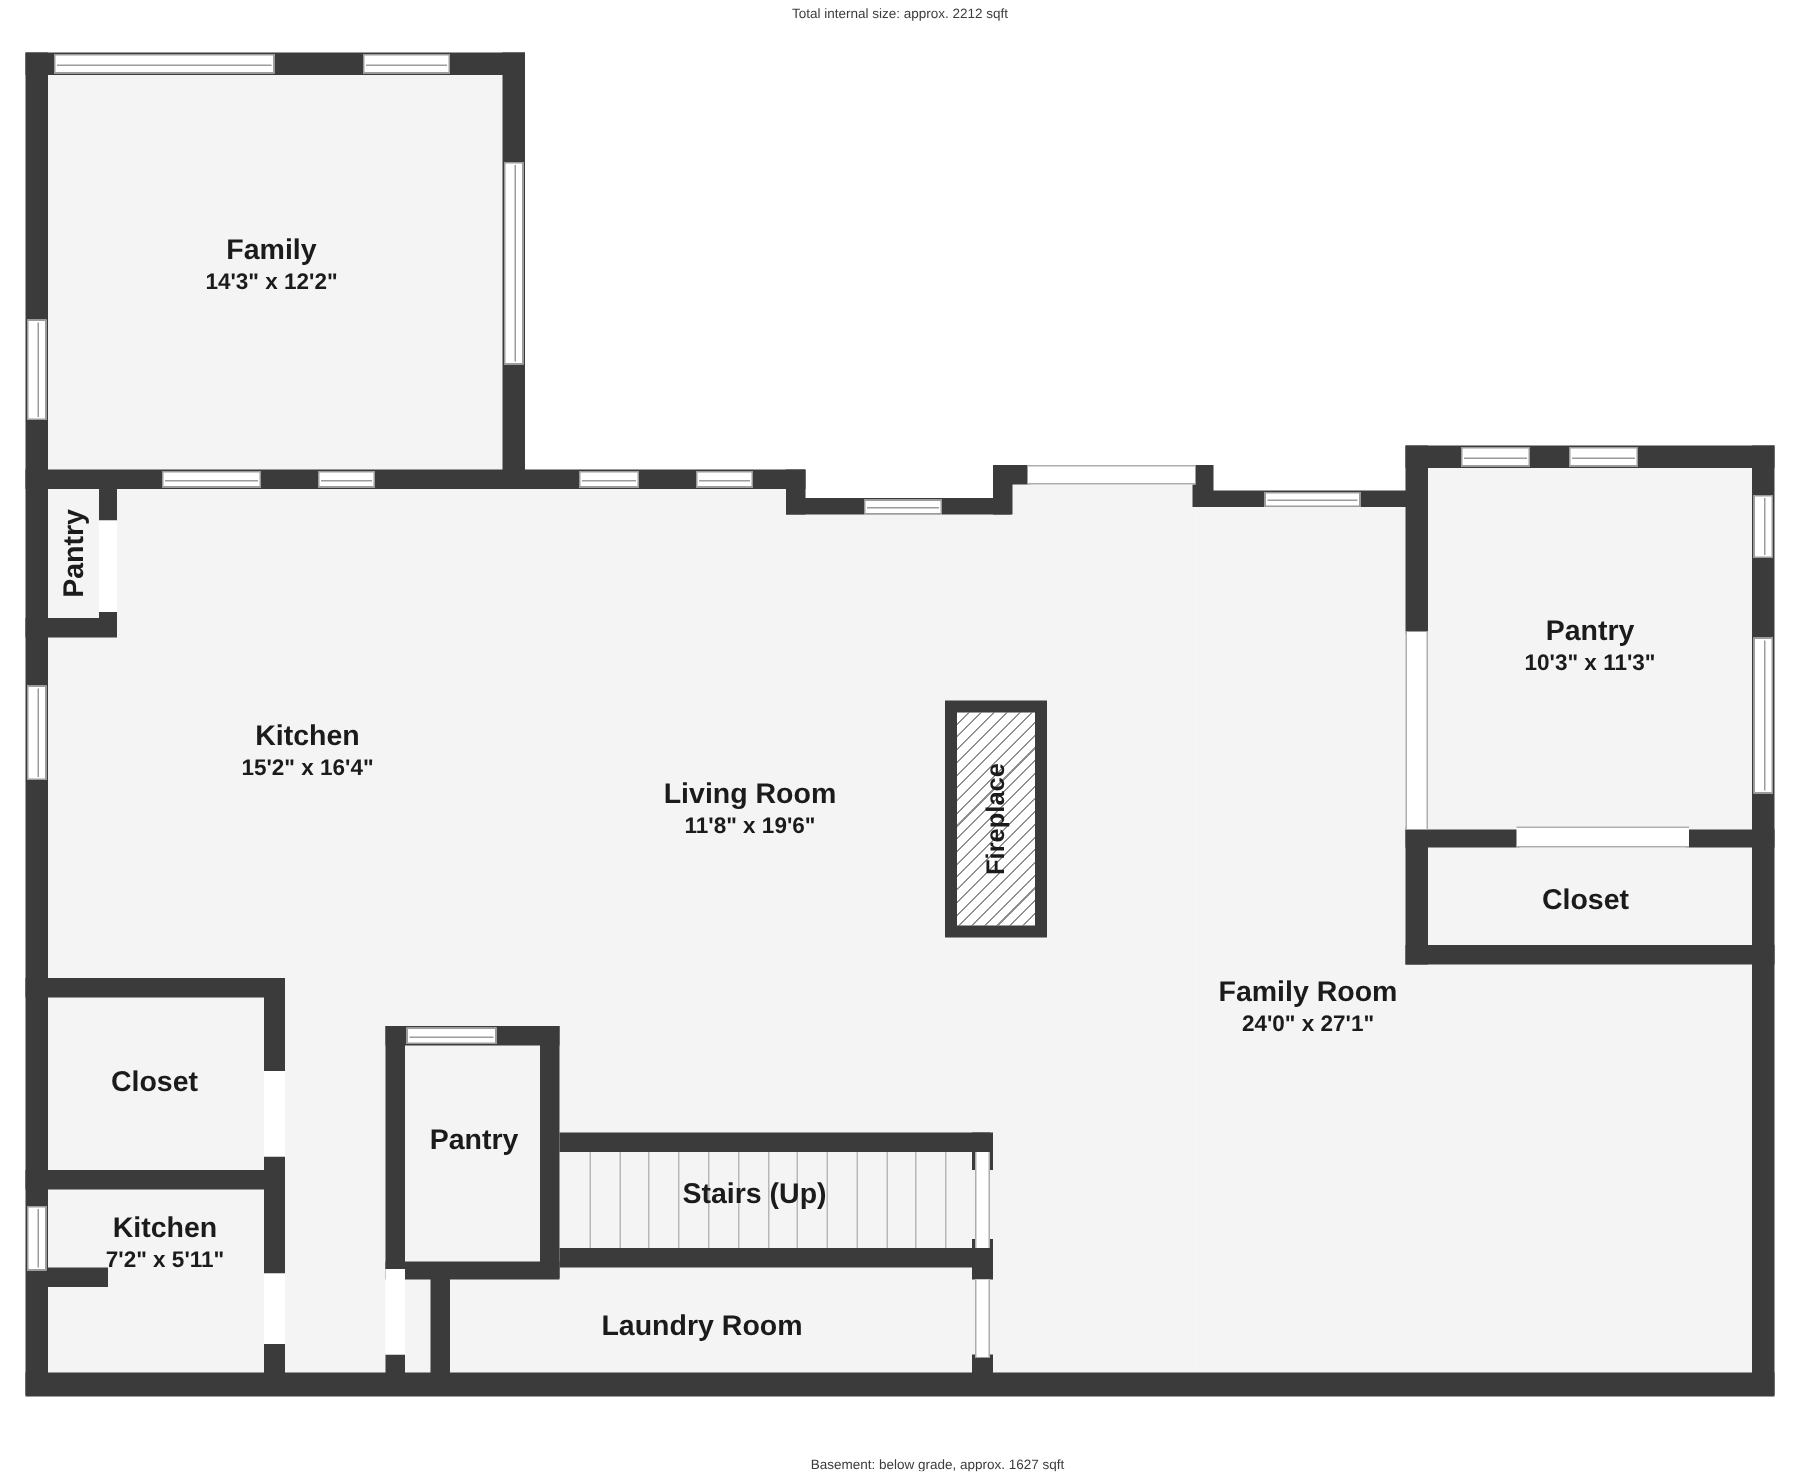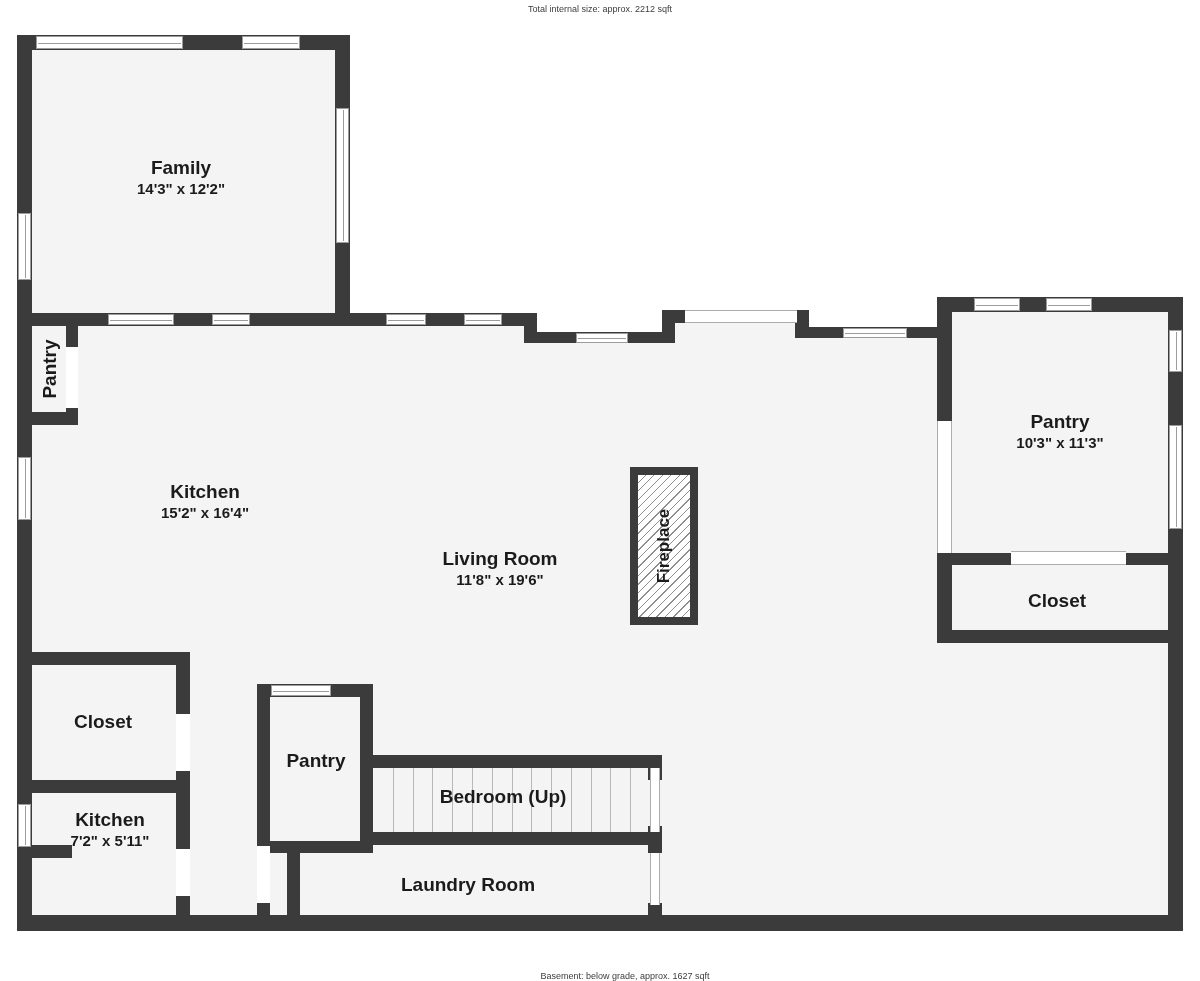--- a/index.html
+++ b/index.html
@@ -138,43 +138,47 @@
         <span class="rname">Family</span>
         <span class="rdims">14'3" x 12'2"</span>
       </div>
       <div class="room-label vertical" style="left: 50px; top: 369px;">
         <span class="rname">Pantry</span>
       </div>
       <div class="room-label" style="left: 205px; top: 501px;">
         <span class="rname">Kitchen</span>
         <span class="rdims">15'2" x 16'4"</span>
       </div>
-      <div class="room-label" style="left: 500px; top: 540px; margin-top: 28px;">
+      <div class="room-label" style="left: 500px; top: 540px;">
         <span class="rname">Living Room</span>
         <span class="rdims">11'8" x 19'6"</span>
       </div>
       <div class="room-label" style="left: 1060px; top: 431px;">
         <span class="rname">Pantry</span>
         <span class="rdims">10'3" x 11'3"</span>
       </div>
       <div class="room-label" style="left: 1057px; top: 601px;">
         <span class="rname">Closet</span>
+      </div>
+      <div class="room-label" style="left: 872px; top: 672px;">
+        <span class="rname">Family Room</span>
+        <span class="rdims">24'0" x 27'1"</span>
       </div>
       <div class="room-label" style="left: 103px; top: 722px;">
         <span class="rname">Closet</span>
       </div>
       <div class="room-label" style="left: 110px; top: 829px;">
         <span class="rname">Kitchen</span>
         <span class="rdims">7'2" x 5'11"</span>
       </div>
       <div class="room-label" style="left: 316px; top: 761px;">
         <span class="rname">Pantry</span>
       </div>
       <div class="room-label" style="left: 503px; top: 797px;">
-        <span class="rname">Bedroom (Up)</span>
+        <span class="rname">Stairs (Up)</span>
       </div>
       <div class="room-label" style="left: 468px; top: 885px;">
         <span class="rname">Laundry Room</span>
       </div>
     </div>
 
   <div class="note" style="top:971px;margin-left:25px;">Basement: below grade, approx. 1627 sqft</div>
 </div>
 
 </body></html>

